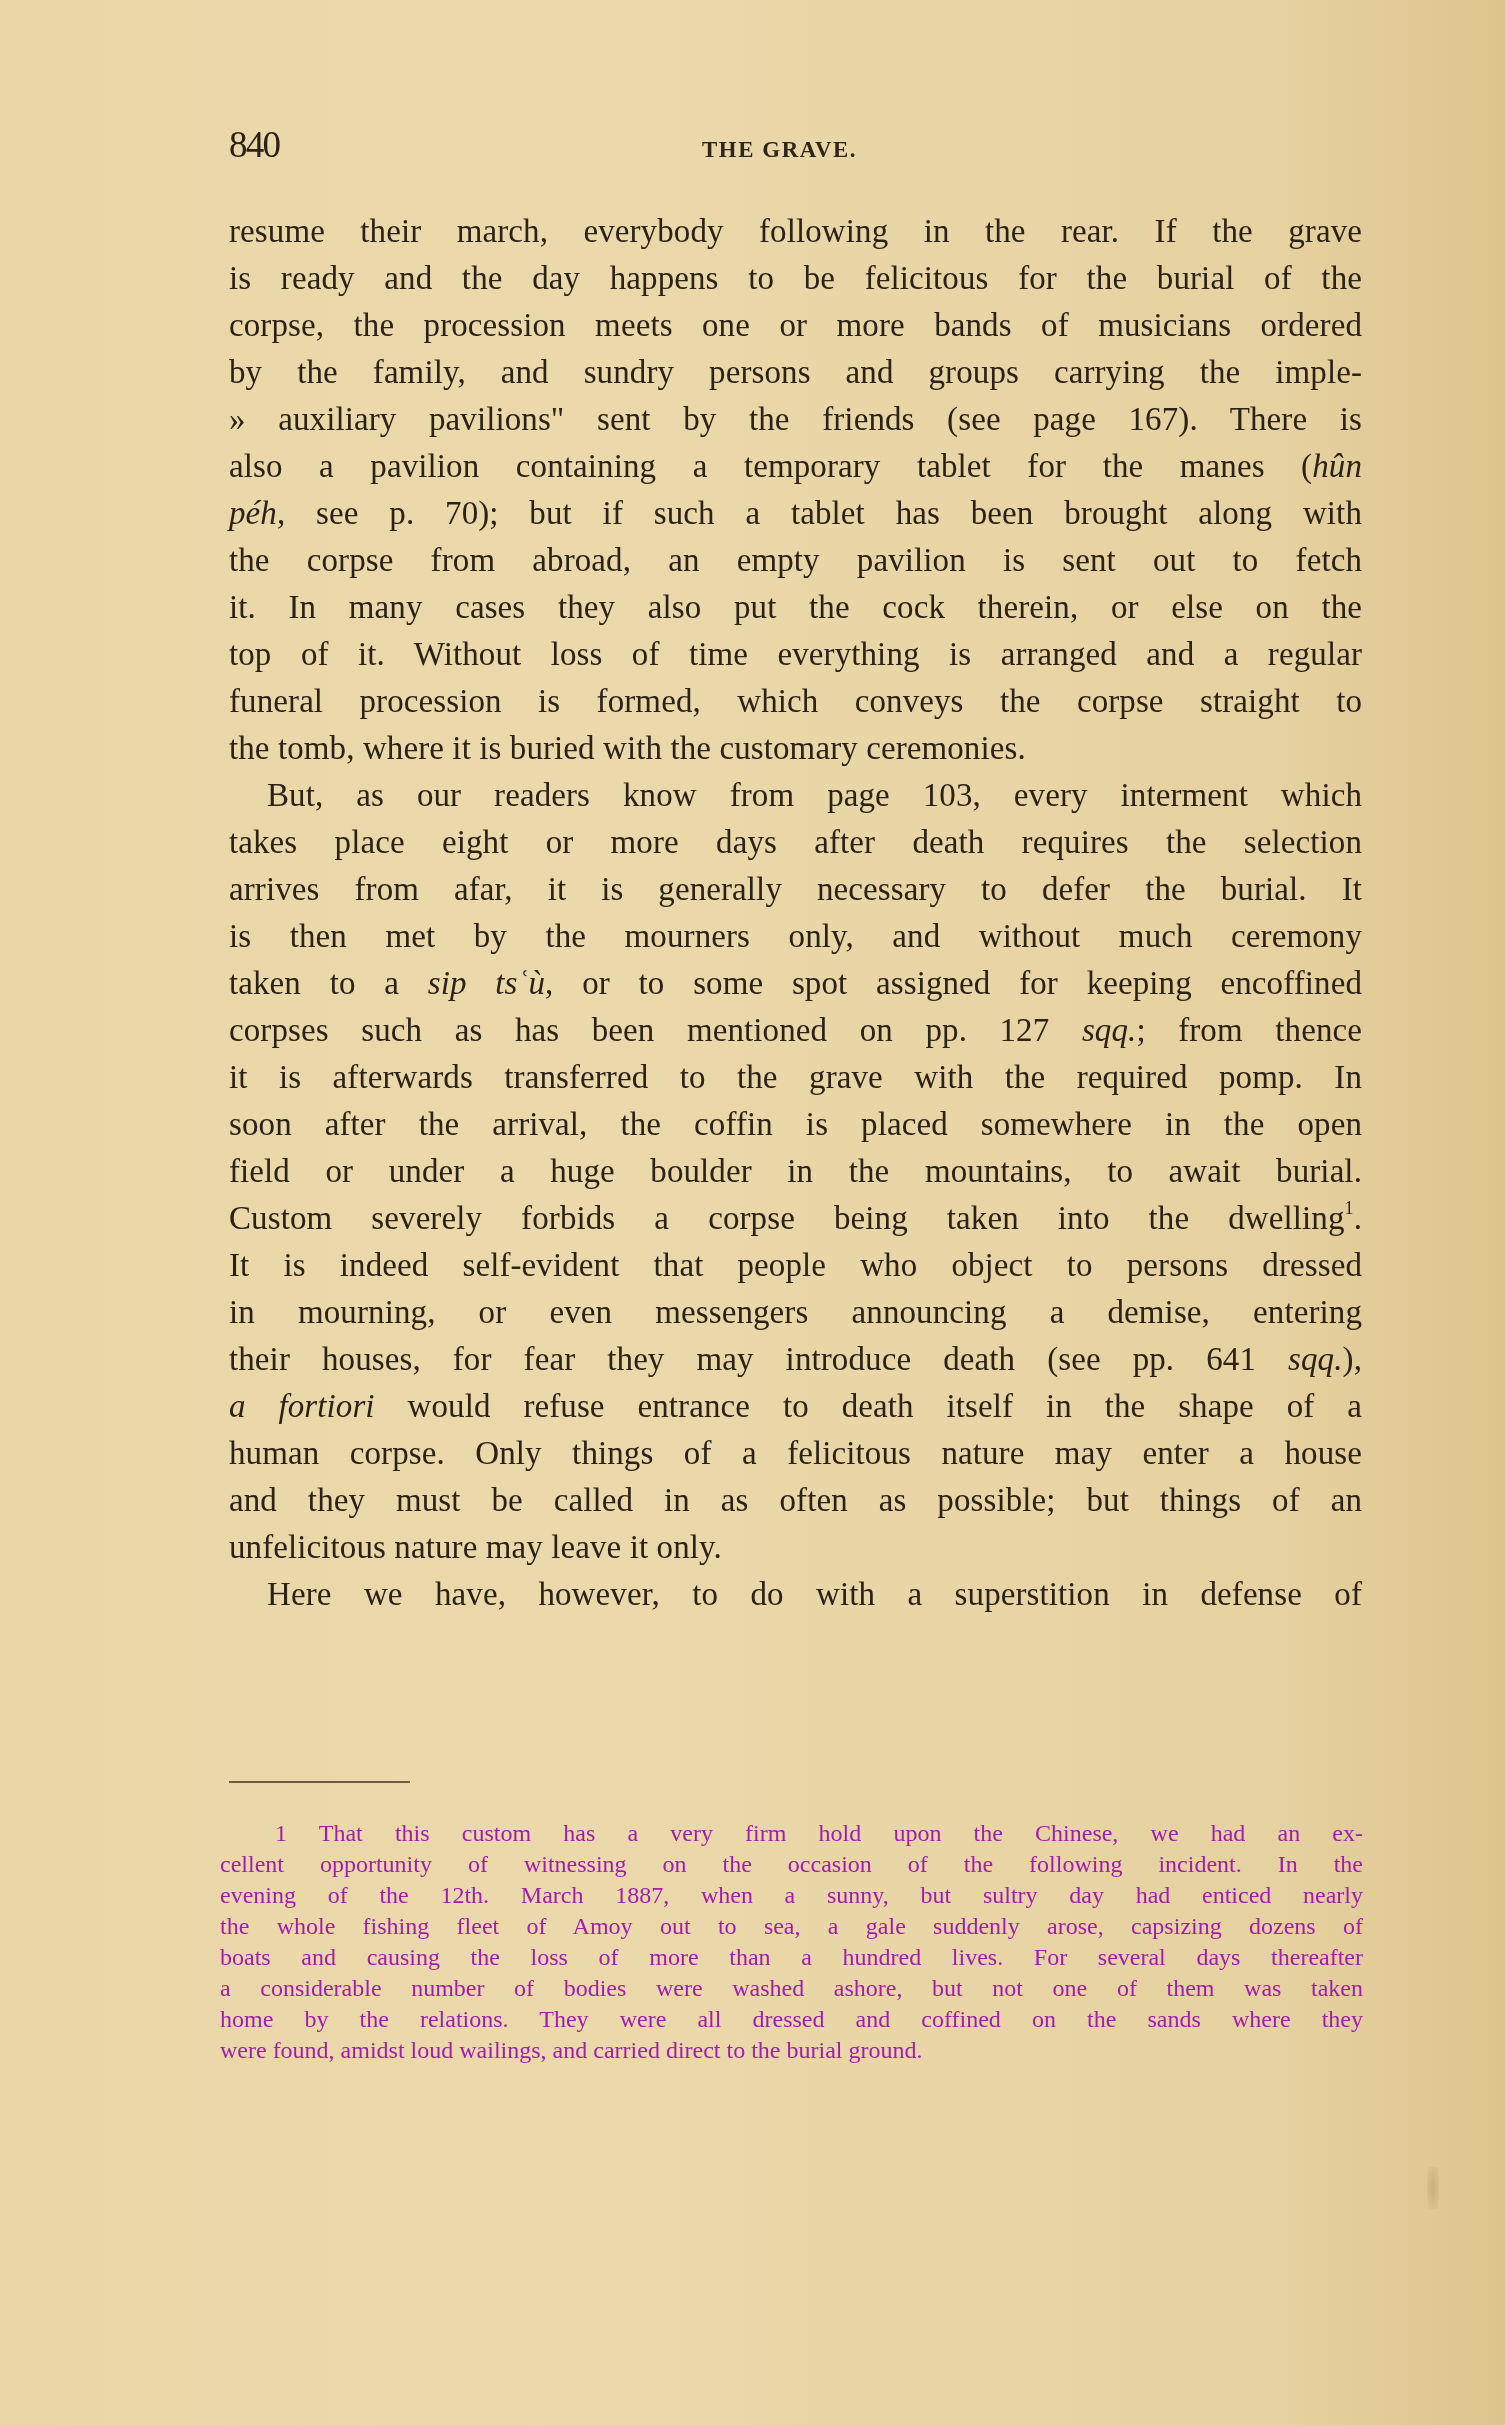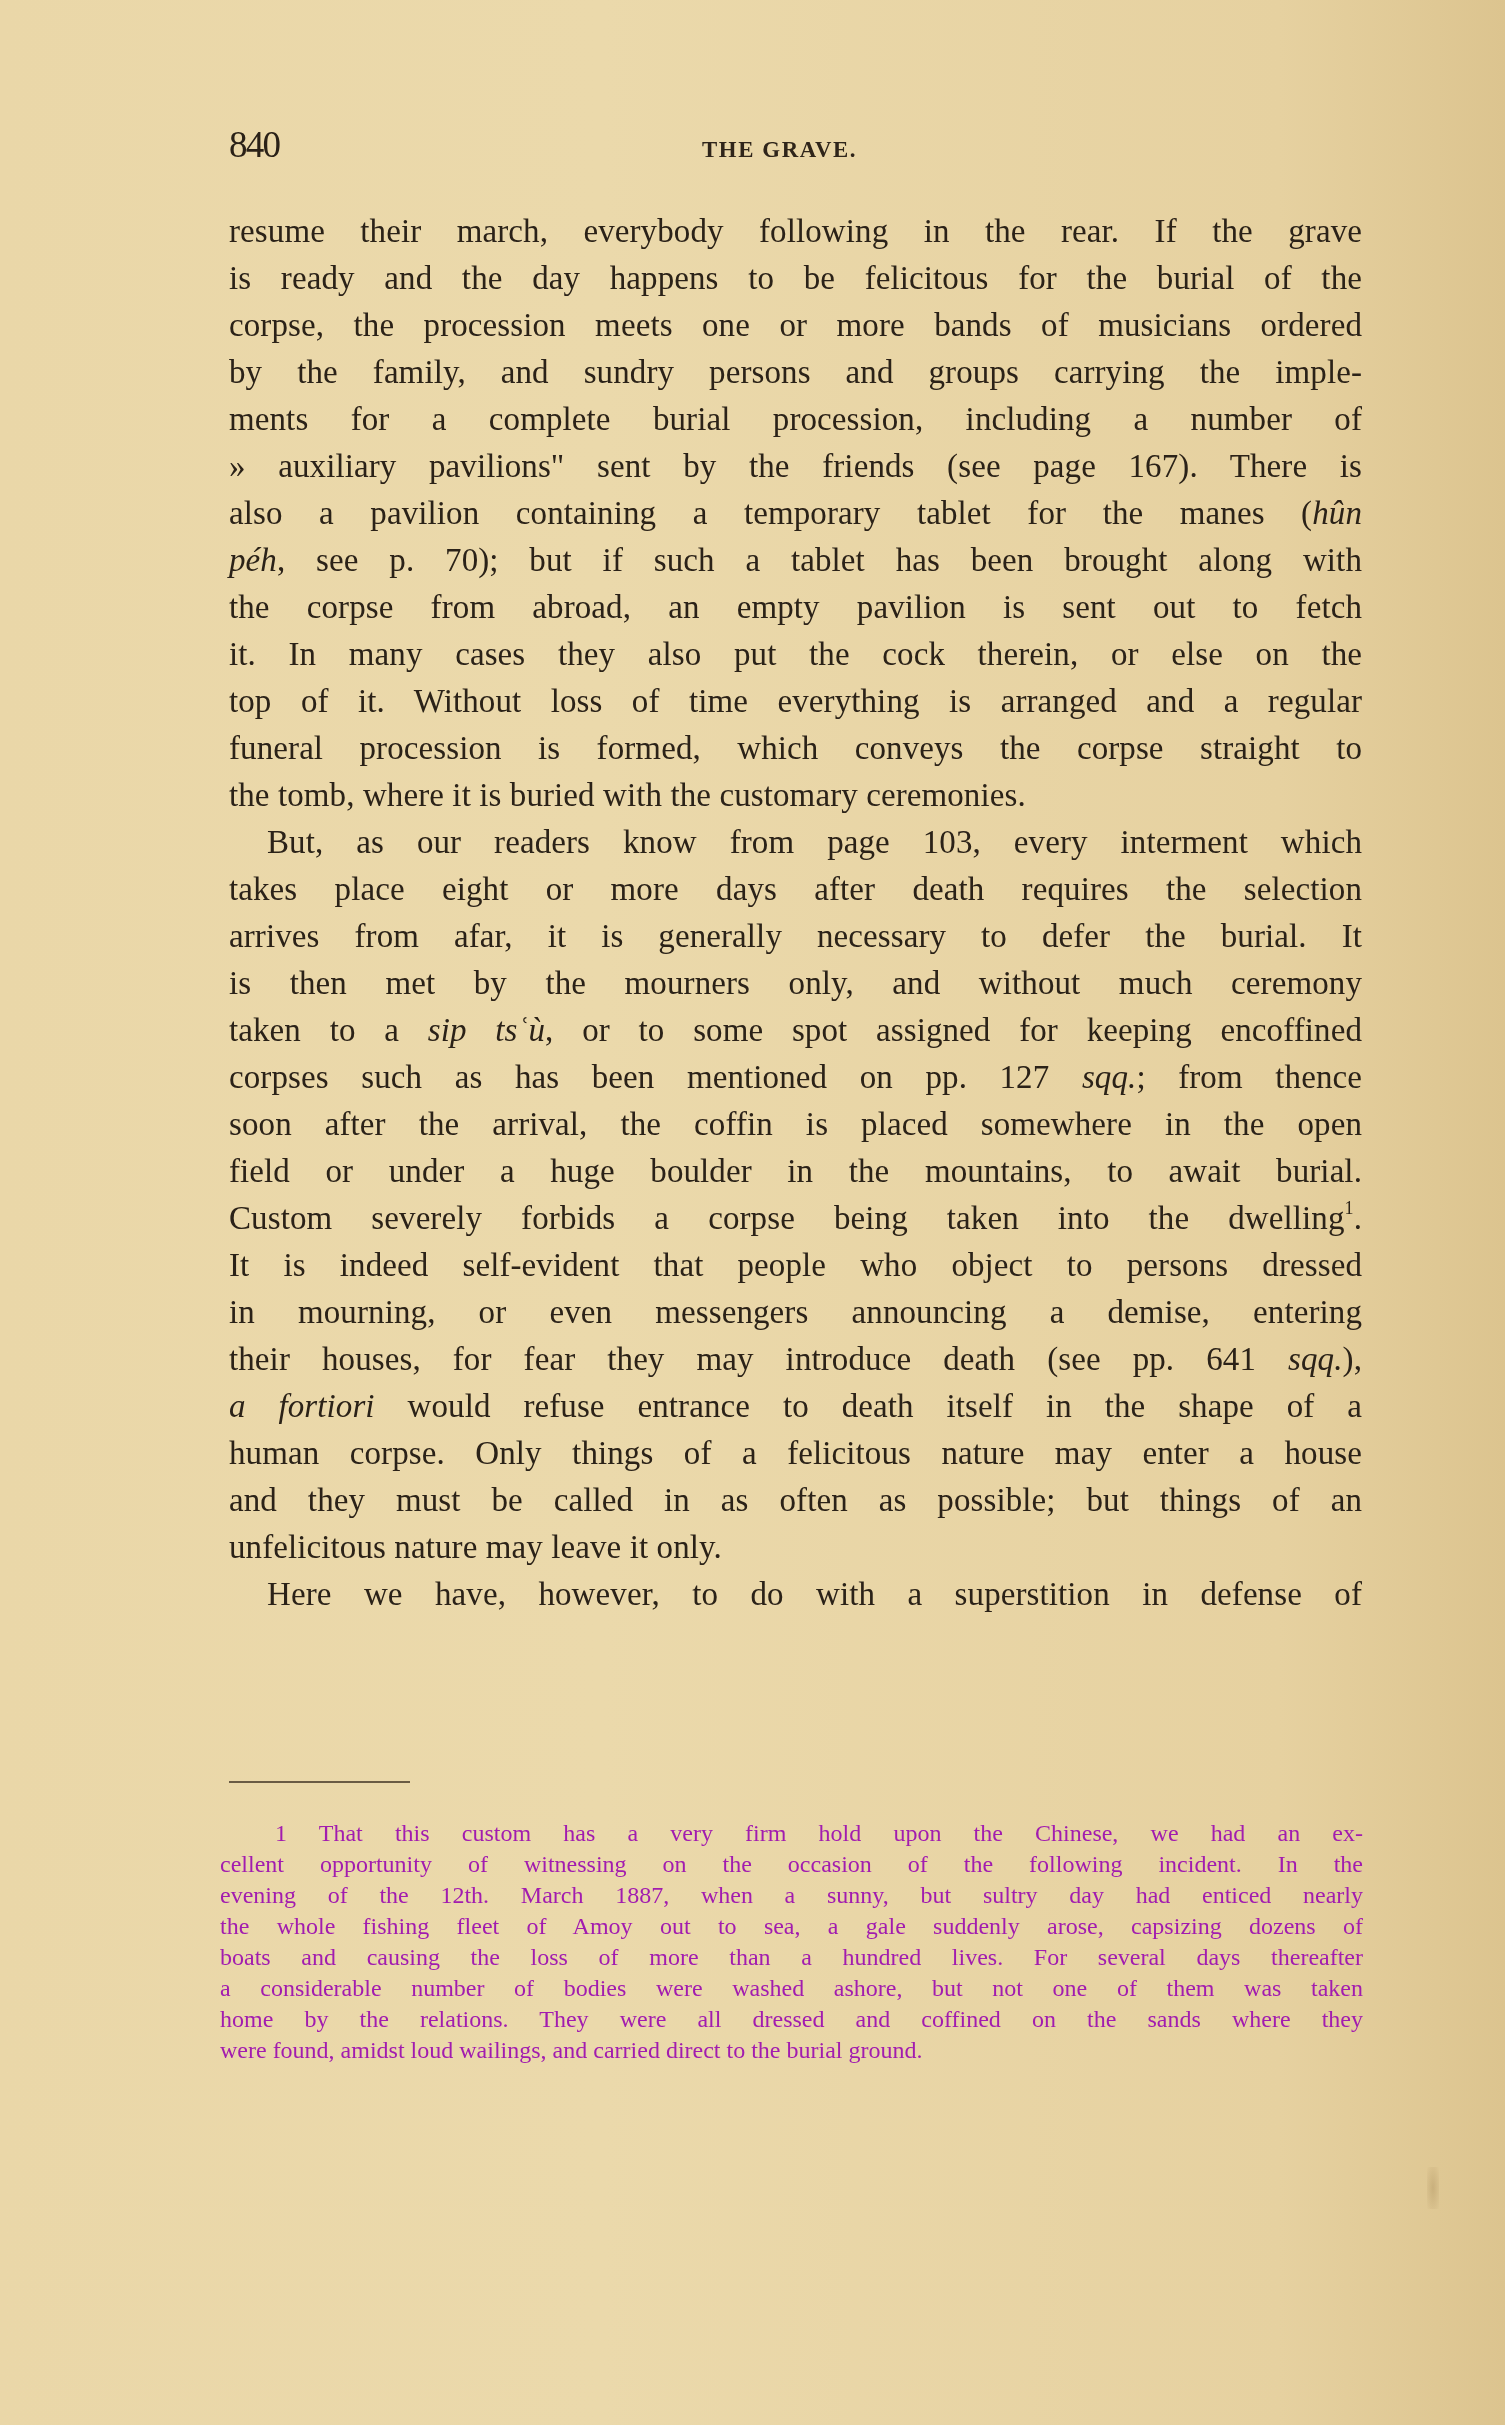--- a/index.html
+++ b/index.html
@@ -65,35 +65,35 @@
   <div class="running-head">
     <span class="page-number">840</span>
     <span class="running-title">THE GRAVE.</span>
   </div>
 
   <div class="body-text">
     <span class="line">resume their march, everybody following in the rear. If the grave</span>
     <span class="line">is ready and the day happens to be felicitous for the burial of the</span>
     <span class="line">corpse, the procession meets one or more bands of musicians ordered</span>
     <span class="line">by the family, and sundry persons and groups carrying the imple-</span>
-    <span class="line">ments for a complete burial procession, including a number of</span>
     <span class="line">» auxiliary pavilions" sent by the friends (see page 167). There is</span>
     <span class="line"><span>also a pavilion containing a temporary tablet for the manes (</span><i>hûn</i></span>
     <span class="line"><i>péh</i><span>, see p. 70); but if such a tablet has been brought along with</span></span>
     <span class="line">the corpse from abroad, an empty pavilion is sent out to fetch</span>
     <span class="line">it. In many cases they also put the cock therein, or else on the</span>
     <span class="line">top of it. Without loss of time everything is arranged and a regular</span>
     <span class="line">funeral procession is formed, which conveys the corpse straight to</span>
     <span class="line last">the tomb, where it is buried with the customary ceremonies.</span>
     <span class="line indent">But, as our readers know from page 103, every interment which</span>
     <span class="line">takes place eight or more days after death requires the selection</span>
     <span class="line">arrives from afar, it is generally necessary to defer the burial. It</span>
     <span class="line">is then met by the mourners only, and without much ceremony</span>
     <span class="line"><span>taken to a </span><i>sip tsʿù</i><span>, or to some spot assigned for keeping encoffined</span></span>
     <span class="line"><span>corpses such as has been mentioned on pp. 127 </span><i>sqq.</i><span>; from thence</span></span>
+    <span class="line">it is afterwards transferred to the grave with the required pomp. In</span>
     <span class="line">soon after the arrival, the coffin is placed somewhere in the open</span>
     <span class="line">field or under a huge boulder in the mountains, to await burial.</span>
     <span class="line"><span>Custom severely forbids a corpse being taken into the dwelling</span><sup>1</sup><span>.</span></span>
     <span class="line">It is indeed self-evident that people who object to persons dressed</span>
     <span class="line">in mourning, or even messengers announcing a demise, entering</span>
     <span class="line"><span>their houses, for fear they may introduce death (see pp. 641 </span><i>sqq.</i><span>),</span></span>
     <span class="line"><i>a fortiori</i> <span>would refuse entrance to death itself in the shape of a</span></span>
     <span class="line">human corpse. Only things of a felicitous nature may enter a house</span>
     <span class="line">and they must be called in as often as possible; but things of an</span>
     <span class="line last">unfelicitous nature may leave it only.</span>

